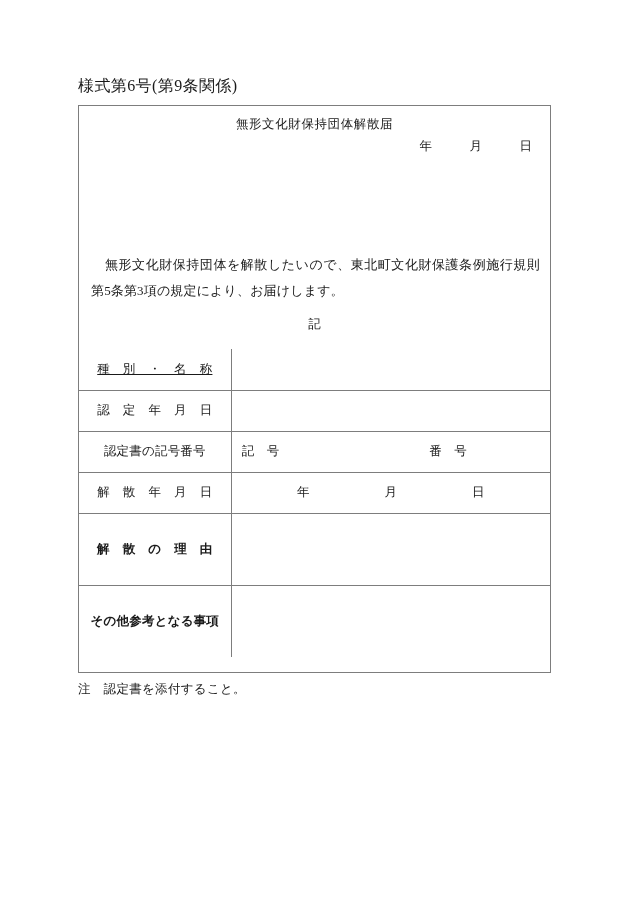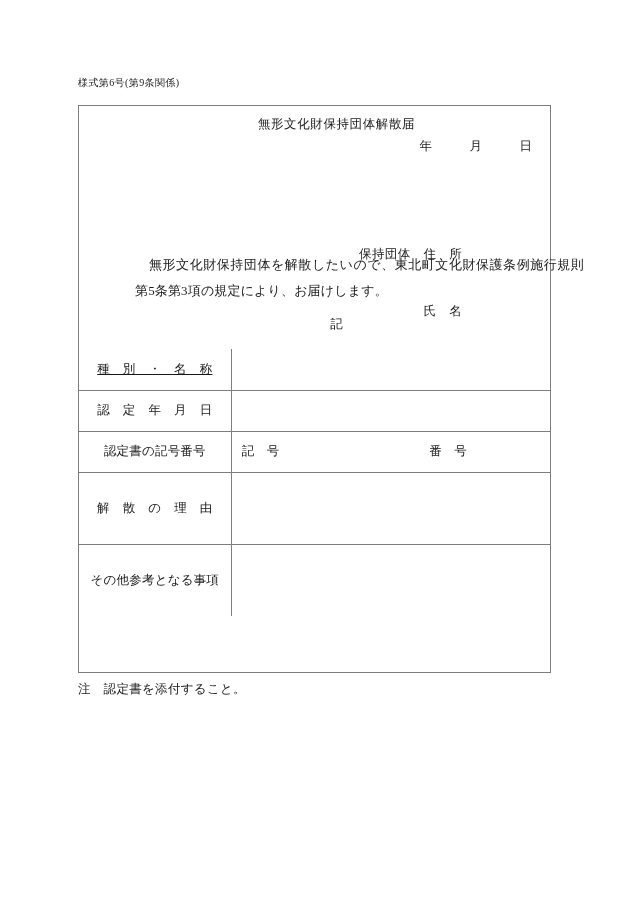--- a/index.html
+++ b/index.html
@@ -23,35 +23,34 @@
     width: 630px;
     height: 903px;
     overflow: hidden;
   }
 
   
   .form-number {
     position: absolute;
     left: 78px;
     top: 76px;
-    font-size: 10px;
+    font-size: 16px;
     letter-spacing: 0.4px;
     white-space: nowrap;
   }
 
   
   .doc-box {
     position: absolute;
     left: 78px;
     top: 105px;
     width: 473px;
     height: 568px;
     border: 1px solid #7d7d7d;
     box-sizing: border-box;
-    padding-left: 44px;
   }
 
   
   .upper {
     position: relative;
     height: 243px;
     box-sizing: border-box;
   }
 
   .doc-title {
@@ -150,21 +149,21 @@
     display: block;
     white-space: pre;
     padding-left: 10px;
   }
   .val .inner.center-ish {
     padding-left: 0;
     text-align: center;
   }
 
   .r-short { height: 41px; }
-  .r-tall  { height: 72px; }
+  .r-tall  { height: 72px; font-weight: bold; }
 
   
   .footnote {
     position: absolute;
     left: 78px;
     top: 681px;
     font-size: 12.5px;
     white-space: pre;
     letter-spacing: 0.3px;
     text-align: center;
@@ -179,24 +178,20 @@
 
   <div class="doc-box">
 
     <div class="upper">
 
       <div class="doc-title">無形文化財保持団体解散届</div>
 
       <div class="date-line">年　　　月　　　日</div>
 
 
-      <div class="applicant">
-        <div>保持団体　住　所</div>
-        <div>　　　　　氏　名</div>
-      </div>
 
       <div class="body-text">無形文化財保持団体を解散したいので、東北町文化財保護条例施行規則第5条第3項の規定により、お届けします。</div>
 
       <div class="ki-mark">記</div>
     </div>
 
     <table class="form-table">
       <tbody>
         <tr class="r-short">
           <td class="lbl">
@@ -218,20 +213,28 @@
 
         <tr class="r-short">
           <td class="lbl tight">
             <span class="spread">認定書の記号番号</span>
           </td>
           <td class="val">
             <span class="inner">記　号　　　　　　　　　　　　番　号</span>
           </td>
         </tr>
 
+        <tr class="r-short">
+          <td class="lbl">
+            <span class="spread">解　散　年　月　日</span>
+          </td>
+          <td class="val">
+            <span class="inner center-ish">年　　　　　　月　　　　　　日</span>
+          </td>
+        </tr>
 
         <tr class="r-tall">
           <td class="lbl">
             <span class="spread">解　散　の　理　由</span>
           </td>
           <td class="val">
             <span class="inner"></span>
           </td>
         </tr>
 

